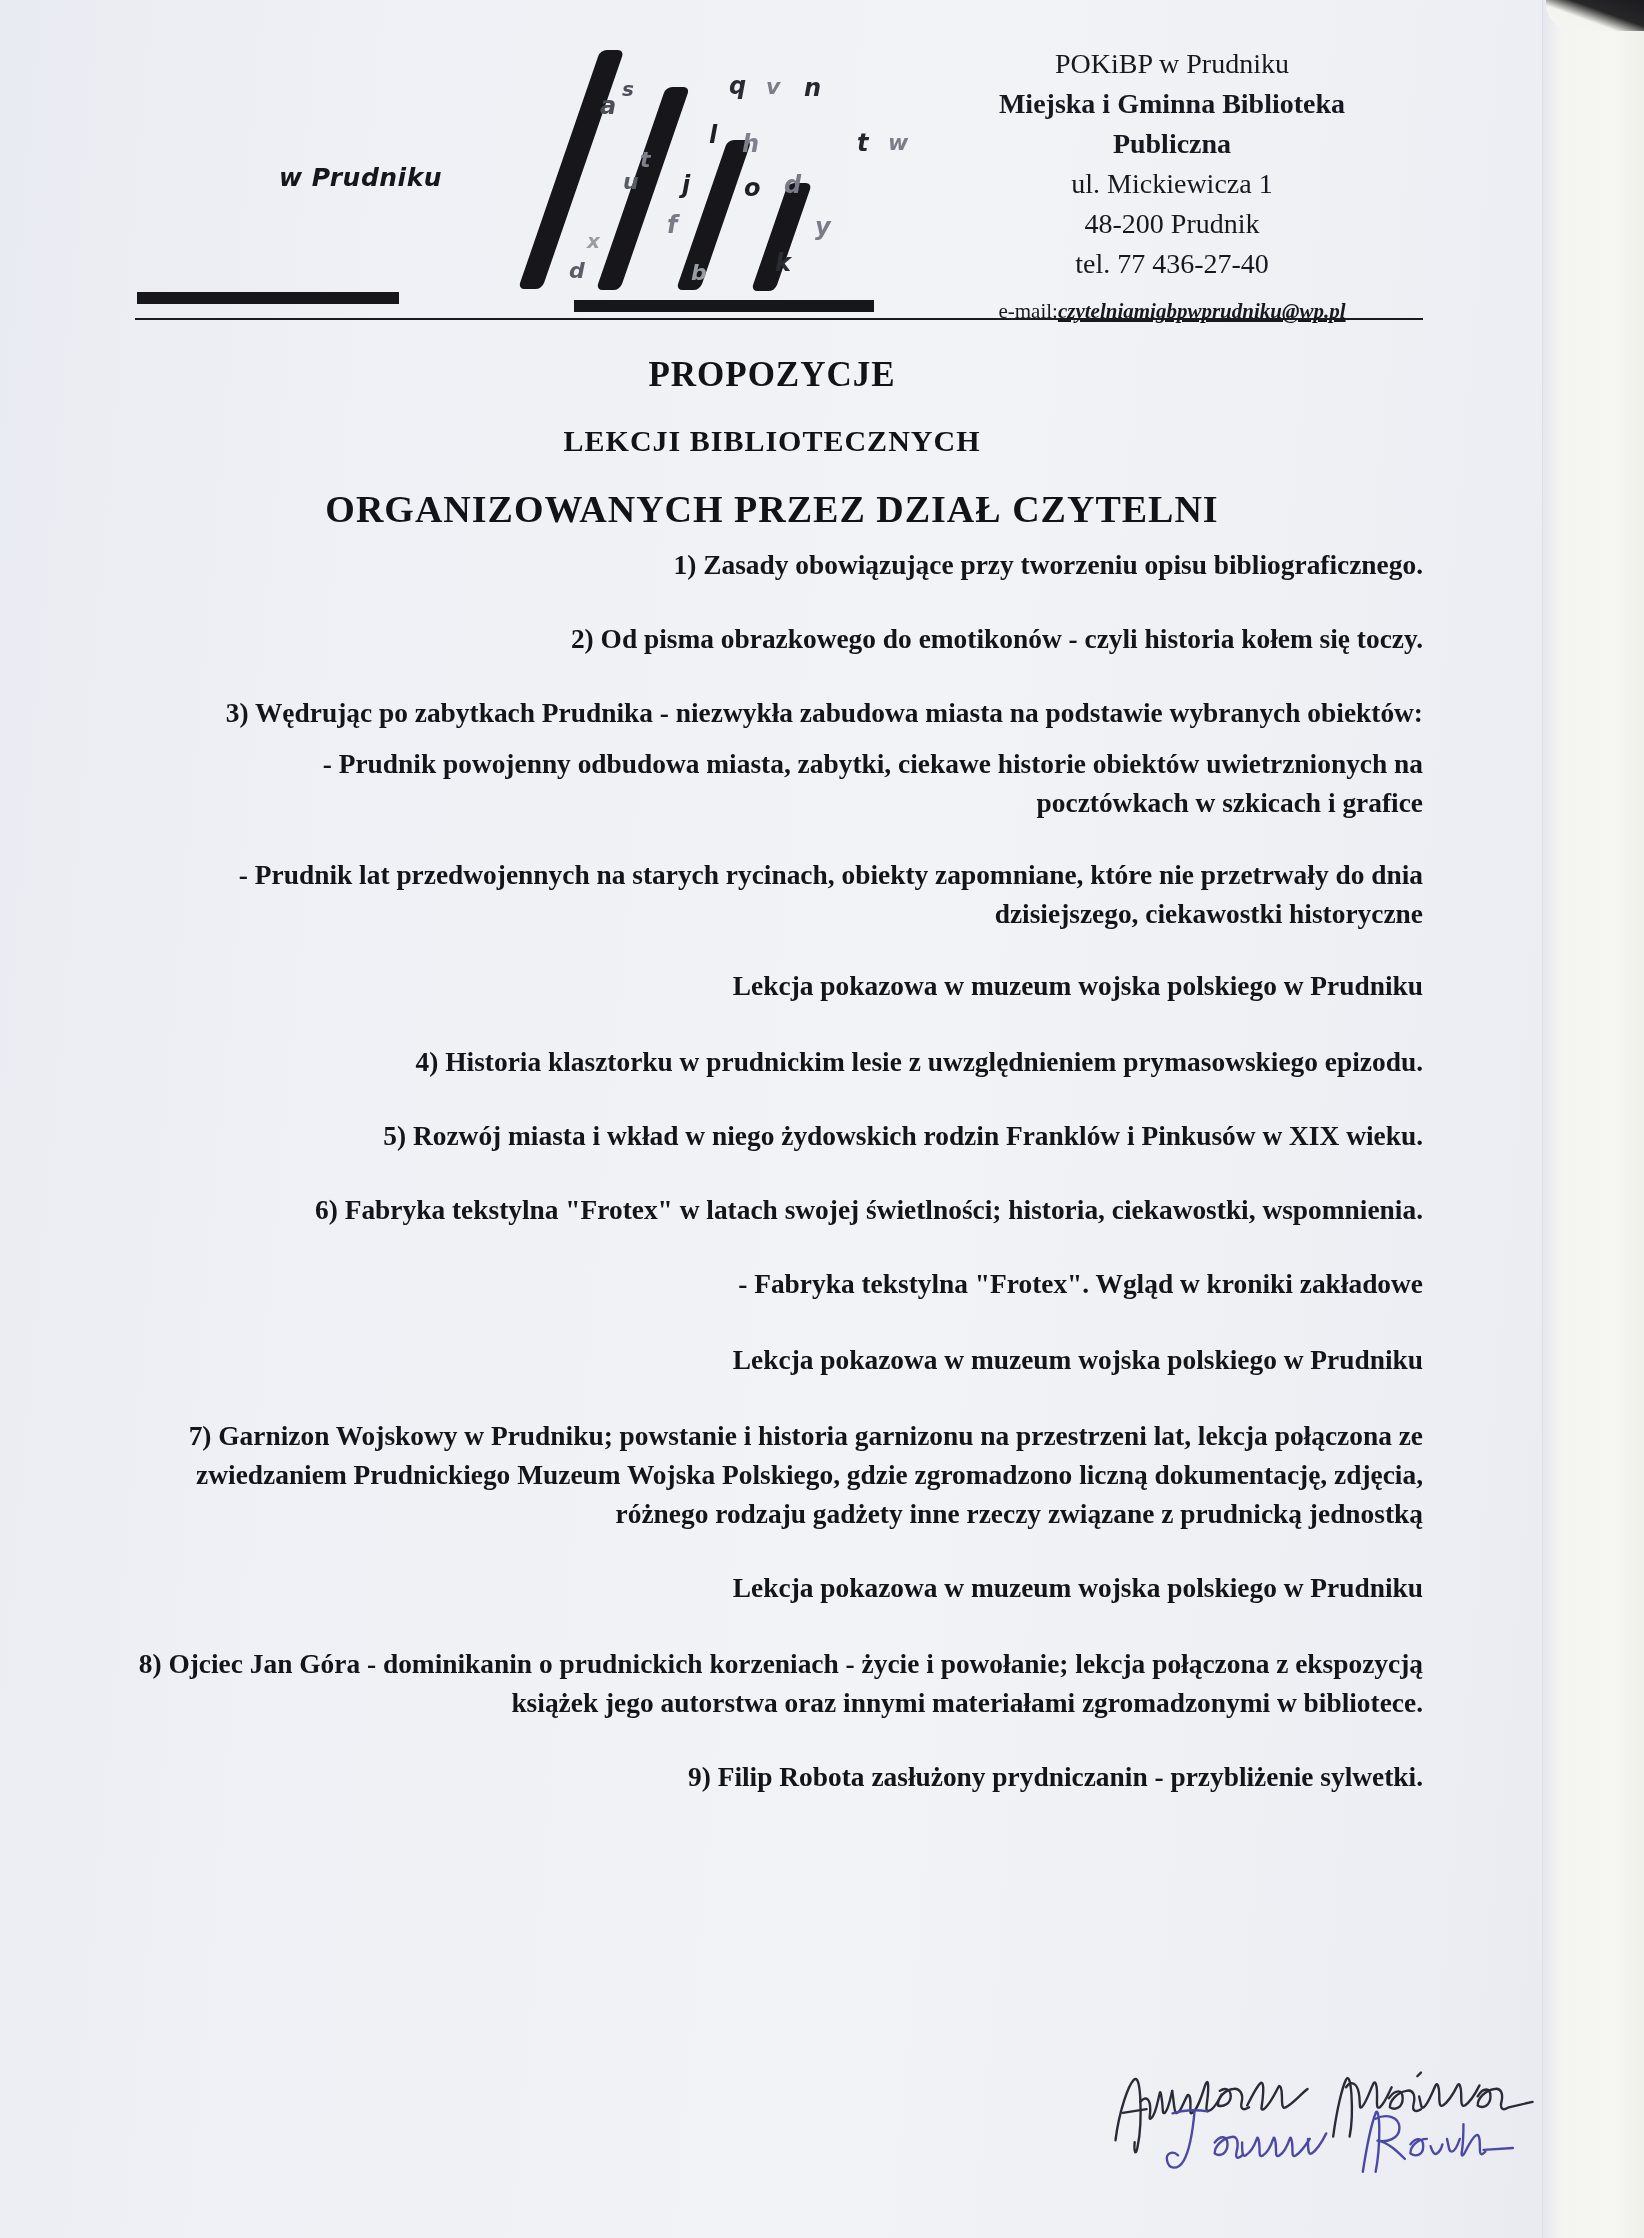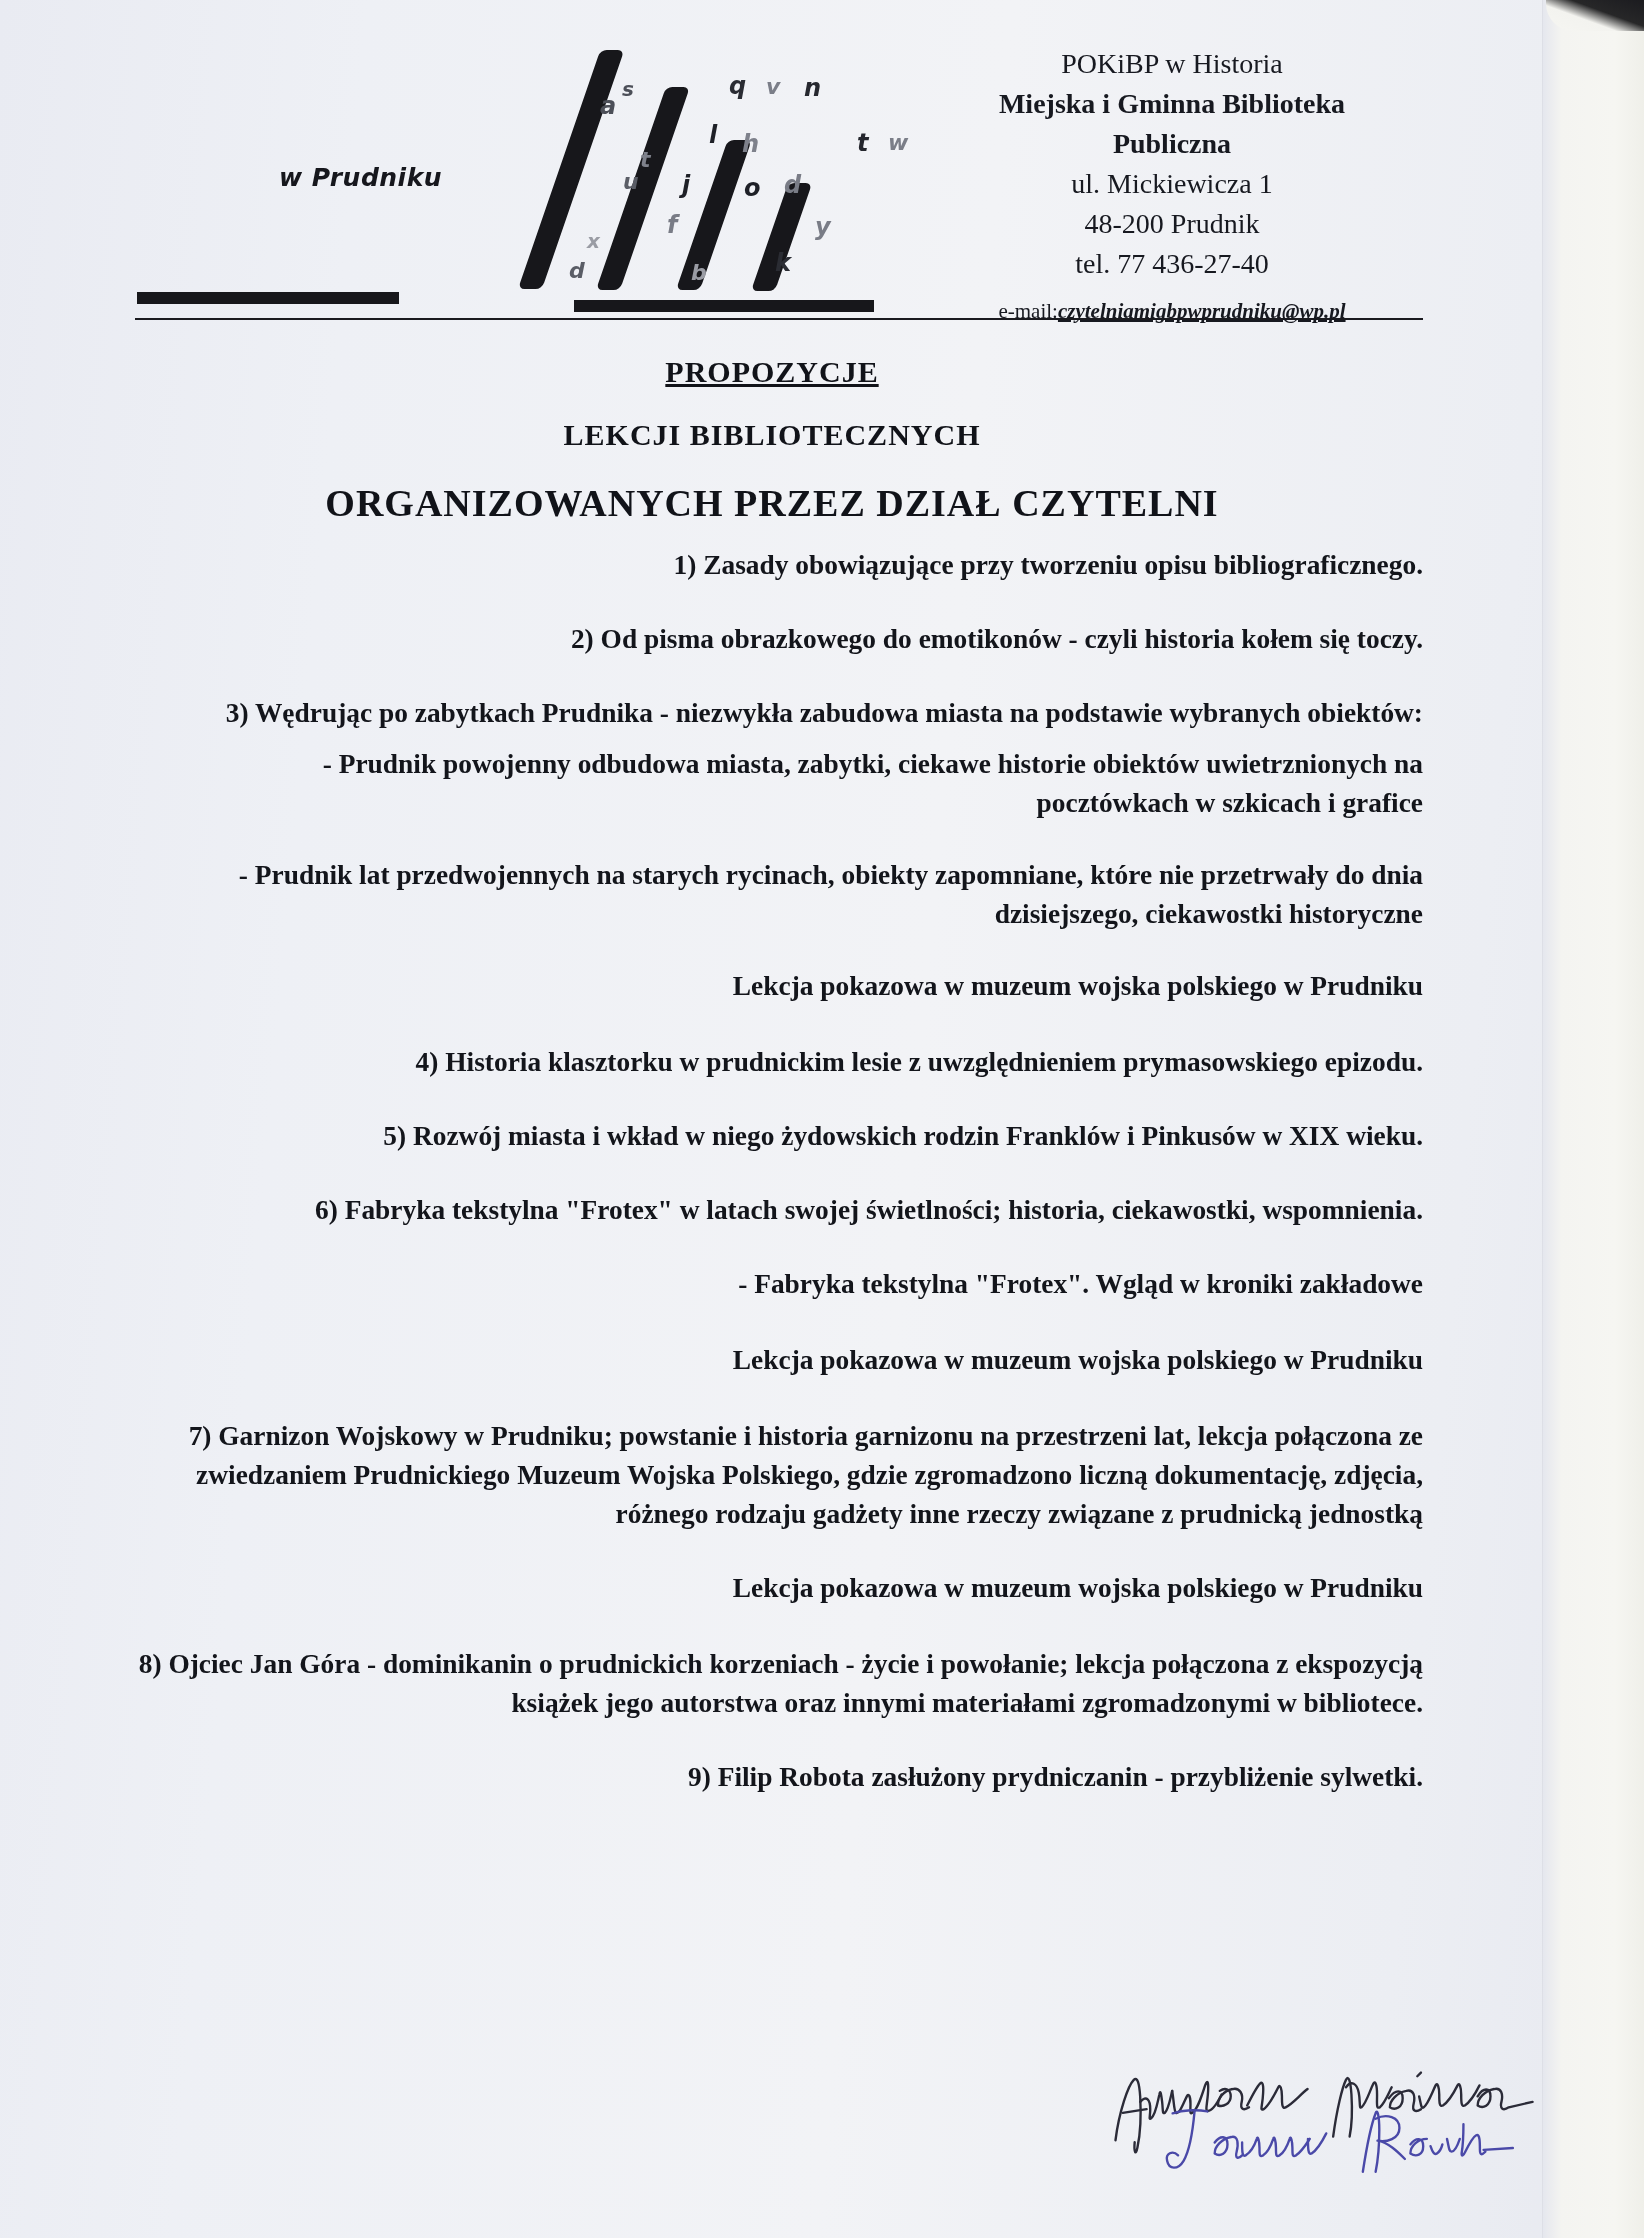--- a/index.html
+++ b/index.html
@@ -134,21 +134,21 @@
     left: 0;
     top: 355px;
     width: 1544px;
     text-align: center;
   }
   .titles .t {
     font-weight: bold;
     letter-spacing: 1px;
     color: #111319;
   }
-  .t1 { font-size: 30px; margin-bottom: 29px; text-decoration: underline; }
+  .t1 { font-size: 35px; margin-bottom: 29px; }
   .t2 { font-size: 30px; margin-bottom: 29px; }
   .t3 { font-size: 38px; }
 
   
   .body-col {
     position: absolute;
     left: 135px;
     top: 546px;
     width: 1288px;
   }
@@ -223,21 +223,21 @@
       <span class="ltr" style="left:179px; top:210px; font-size:22px; color:#9a9ca4;">b</span>
       <span class="ltr" style="left:263px; top:199px; font-size:24px; color:#2a2c33;">k</span>
       <span class="ltr" style="left:57px;  top:208px; font-size:22px; color:#5a5d66;">d</span>
     </div>
 
     <div class="shelf-thick-left"></div>
     <div class="shelf-thick-right"></div>
     <div class="rule-thin"></div>
 
     <div class="addr">
-      <div>POKiBP w Historia</div>
+      <div>POKiBP w Prudniku</div>
       <div class="b">Miejska i Gminna Biblioteka</div>
       <div class="b">Publiczna</div>
       <div>ul. Mickiewicza 1</div>
       <div>48-200 Prudnik</div>
       <div>tel. 77 436-27-40</div>
       <div class="email-row"><span>e-mail:</span><span class="email">czytelniamigbpwprudniku@wp.pl</span></div>
     </div>
   </div>
 
   <div class="titles">

